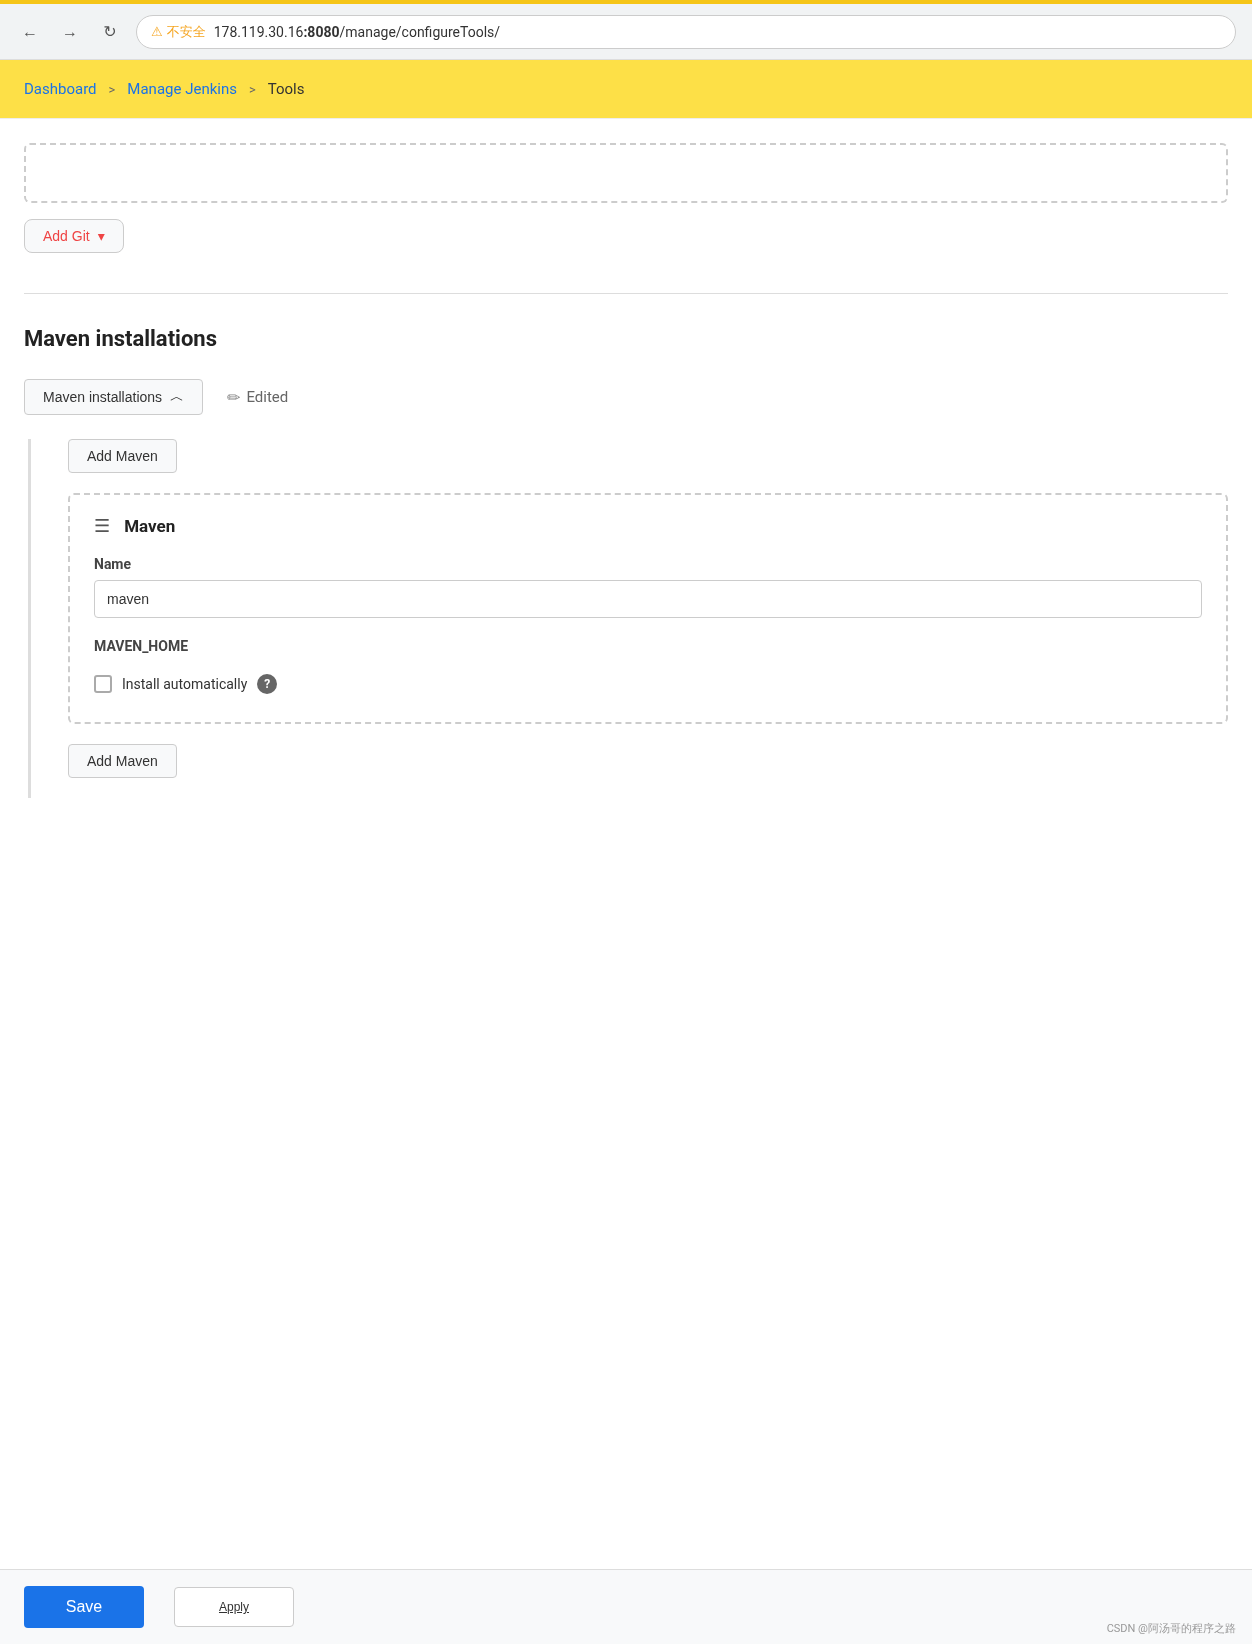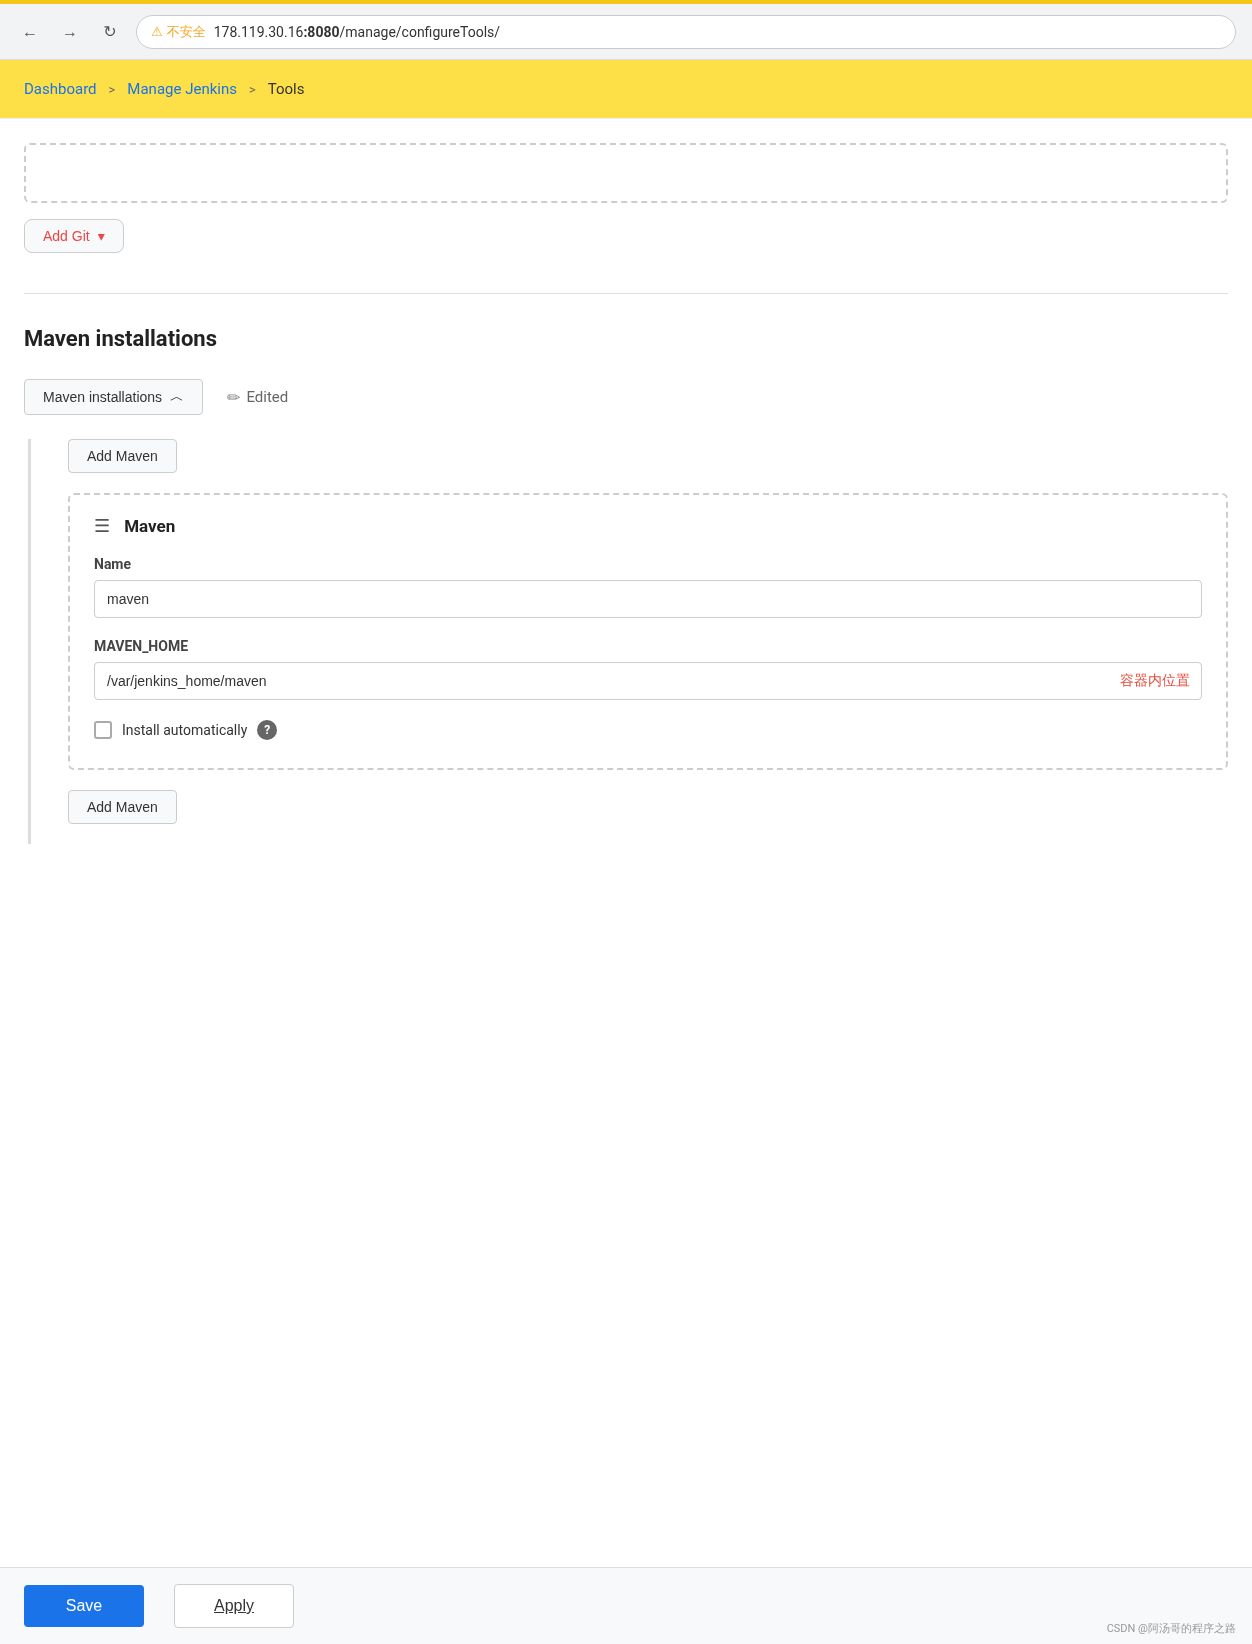--- a/index.html
+++ b/index.html
@@ -323,21 +323,21 @@
       cursor: pointer;
       min-width: 120px;
     }
 
     .apply-btn {
       padding: 12px 32px;
       background: white;
       color: #333;
       border: 1px solid #ccc;
       border-radius: 4px;
-      font-size: 16px;
+      font-size: 12px;
       font-weight: 400;
       cursor: pointer;
       min-width: 120px;
       text-decoration: underline;
     }
 
     
     .csdn-watermark {
       position: fixed;
       bottom: 8px;
@@ -428,24 +428,20 @@
           <span class="maven-item-title">Maven</span>
         </div>
 
         <div class="form-field">
           <label class="form-label">Name</label>
           <input class="form-input" type="text" value="maven" style="">
         </div>
 
         <div class="form-field">
           <label class="form-label">MAVEN_HOME</label>
-          <div class="maven-home-wrapper">
-            <input class="form-input" type="text" value="/var/jenkins_home/maven" style="">
-            <span class="maven-home-hint">容器内位置</span>
-          </div>
         </div>
 
         <div class="checkbox-row">
           <input type="checkbox" class="checkbox-input" style="">
           <span class="checkbox-label">Install automatically</span>
           <span class="help-icon">?</span>
         </div>
 
       </div>
 

